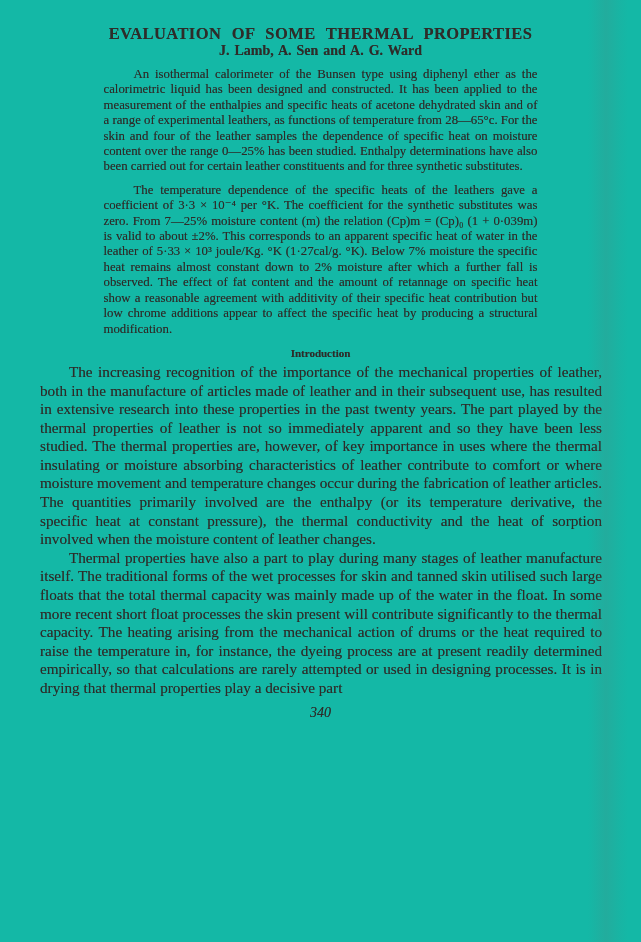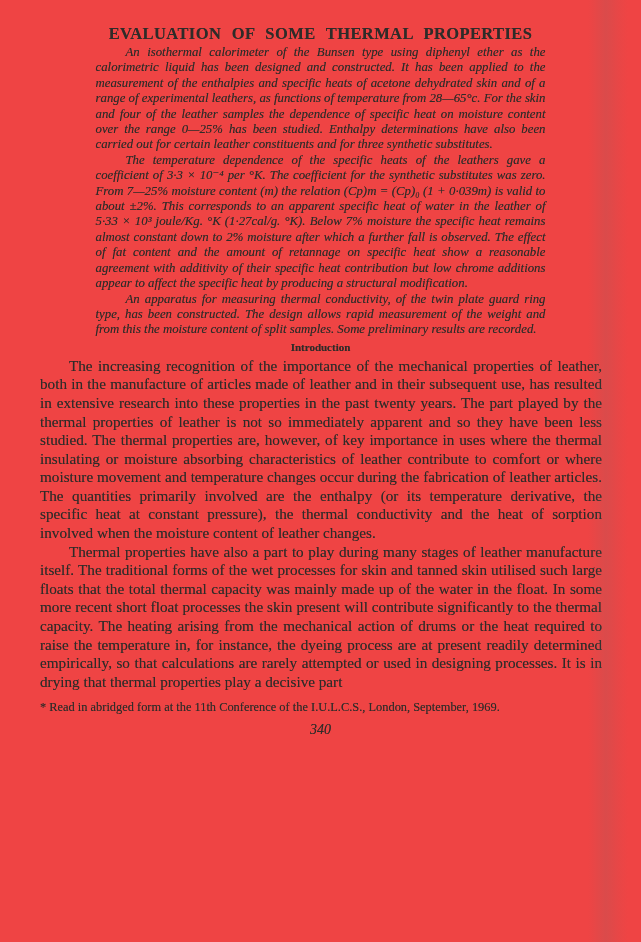--- a/index.html
+++ b/index.html
@@ -4,21 +4,21 @@
 <style>
   html, body {
     margin: 0;
     padding: 0;
     background: #ffffff;
   }
   .scan-page {
     position: relative;
     width: 641px;
     height: 942px;
-    background: #ef4444;
+    background: #14b8a6;
     overflow: hidden;
     font-family: "Liberation Serif", "DejaVu Serif", serif;
     color: #2e2c29;
     box-sizing: border-box;
     padding-top: 25px;
     text-shadow: 0 0 0.45px rgba(46,44,41,0.55);
   }
   .title-line1 {
     text-align: center;
     font-weight: bold;
@@ -53,23 +53,22 @@
     margin: 2px 0 0 0;
   }
   .summary-block {
     width: 450px;
     margin: 3px auto 0 auto;
     font-size: 12.8px;
     line-height: 15.4px;
     text-align: justify;
   }
   .summary-block p {
-    margin: 0;
+    margin: 8px;
     text-indent: 30px;
-    font-style: italic;
   }
   .intro-heading {
     text-align: center;
     font-weight: bold;
     font-size: 11px;
     line-height: 17px;
     margin: 1px 0 0 0;
   }
   .body-block {
     width: 562px;
@@ -110,34 +109,33 @@
     pointer-events: none;
   }
 </style>
 </head>
 <body>
 
 <div class="scan-page">
 
   <h1 class="title-line1">EVALUATION OF SOME THERMAL PROPERTIES</h1>
 
+  <div class="authors">J. Lamb, A. Sen and A. G. Ward</div>
 
 
   <div class="summary-block">
     <p>An isothermal calorimeter of the Bunsen type using diphenyl ether as the calorimetric liquid has been designed and constructed. It has been applied to the measurement of the enthalpies and specific heats of acetone dehydrated skin and of a range of experimental leathers, as functions of temperature from 28—65°c. For the skin and four of the leather samples the dependence of specific heat on moisture content over the range 0—25% has been studied. Enthalpy determinations have also been carried out for certain leather constituents and for three synthetic substitutes.</p>
     <p>The temperature dependence of the specific heats of the leathers gave a coefficient of 3·3 × 10⁻⁴ per °K. The coefficient for the synthetic substitutes was zero. From 7—25% moisture content (m) the relation (Cp)m = (Cp)₀ (1 + 0·039m) is valid to about ±2%. This corresponds to an apparent specific heat of water in the leather of 5·33 × 10³ joule/Kg. °K (1·27cal/g. °K). Below 7% moisture the specific heat remains almost constant down to 2% moisture after which a further fall is observed. The effect of fat content and the amount of retannage on specific heat show a reasonable agreement with additivity of their specific heat contribution but low chrome additions appear to affect the specific heat by producing a structural modification.</p>
-    <p>An apparatus for measuring thermal conductivity, of the twin plate guard ring type, has been constructed. The design allows rapid measurement of the weight and from this the moisture content of split samples. Some preliminary results are recorded.</p>
   </div>
 
   <div class="intro-heading">Introduction</div>
 
   <div class="body-block">
     <p>The increasing recognition of the importance of the mechanical properties of leather, both in the manufacture of articles made of leather and in their subsequent use, has resulted in extensive research into these properties in the past twenty years. The part played by the thermal properties of leather is not so immediately apparent and so they have been less studied. The thermal properties are, however, of key importance in uses where the thermal insulating or moisture absorbing characteristics of leather contribute to comfort or where moisture movement and temperature changes occur during the fabrication of leather articles. The quantities primarily involved are the enthalpy (or its temperature derivative, the specific heat at constant pressure), the thermal conductivity and the heat of sorption involved when the moisture content of leather changes.</p>
     <p>Thermal properties have also a part to play during many stages of leather manufacture itself. The traditional forms of the wet processes for skin and tanned skin utilised such large floats that the total thermal capacity was mainly made up of the water in the float. In some more recent short float processes the skin present will contribute significantly to the thermal capacity. The heating arising from the mechanical action of drums or the heat required to raise the temperature in, for instance, the dyeing process are at present readily determined empirically, so that calculations are rarely attempted or used in designing processes. It is in drying that thermal properties play a decisive part</p>
   </div>
 
-  <div class="footnote">* Read in abridged form at the 11th Conference of the I.U.L.C.S., London, September, 1969.</div>
 
   <div class="page-number">340</div>
 
   <div class="scan-shadow"></div>
 
 </div>
 
 </body></html>

